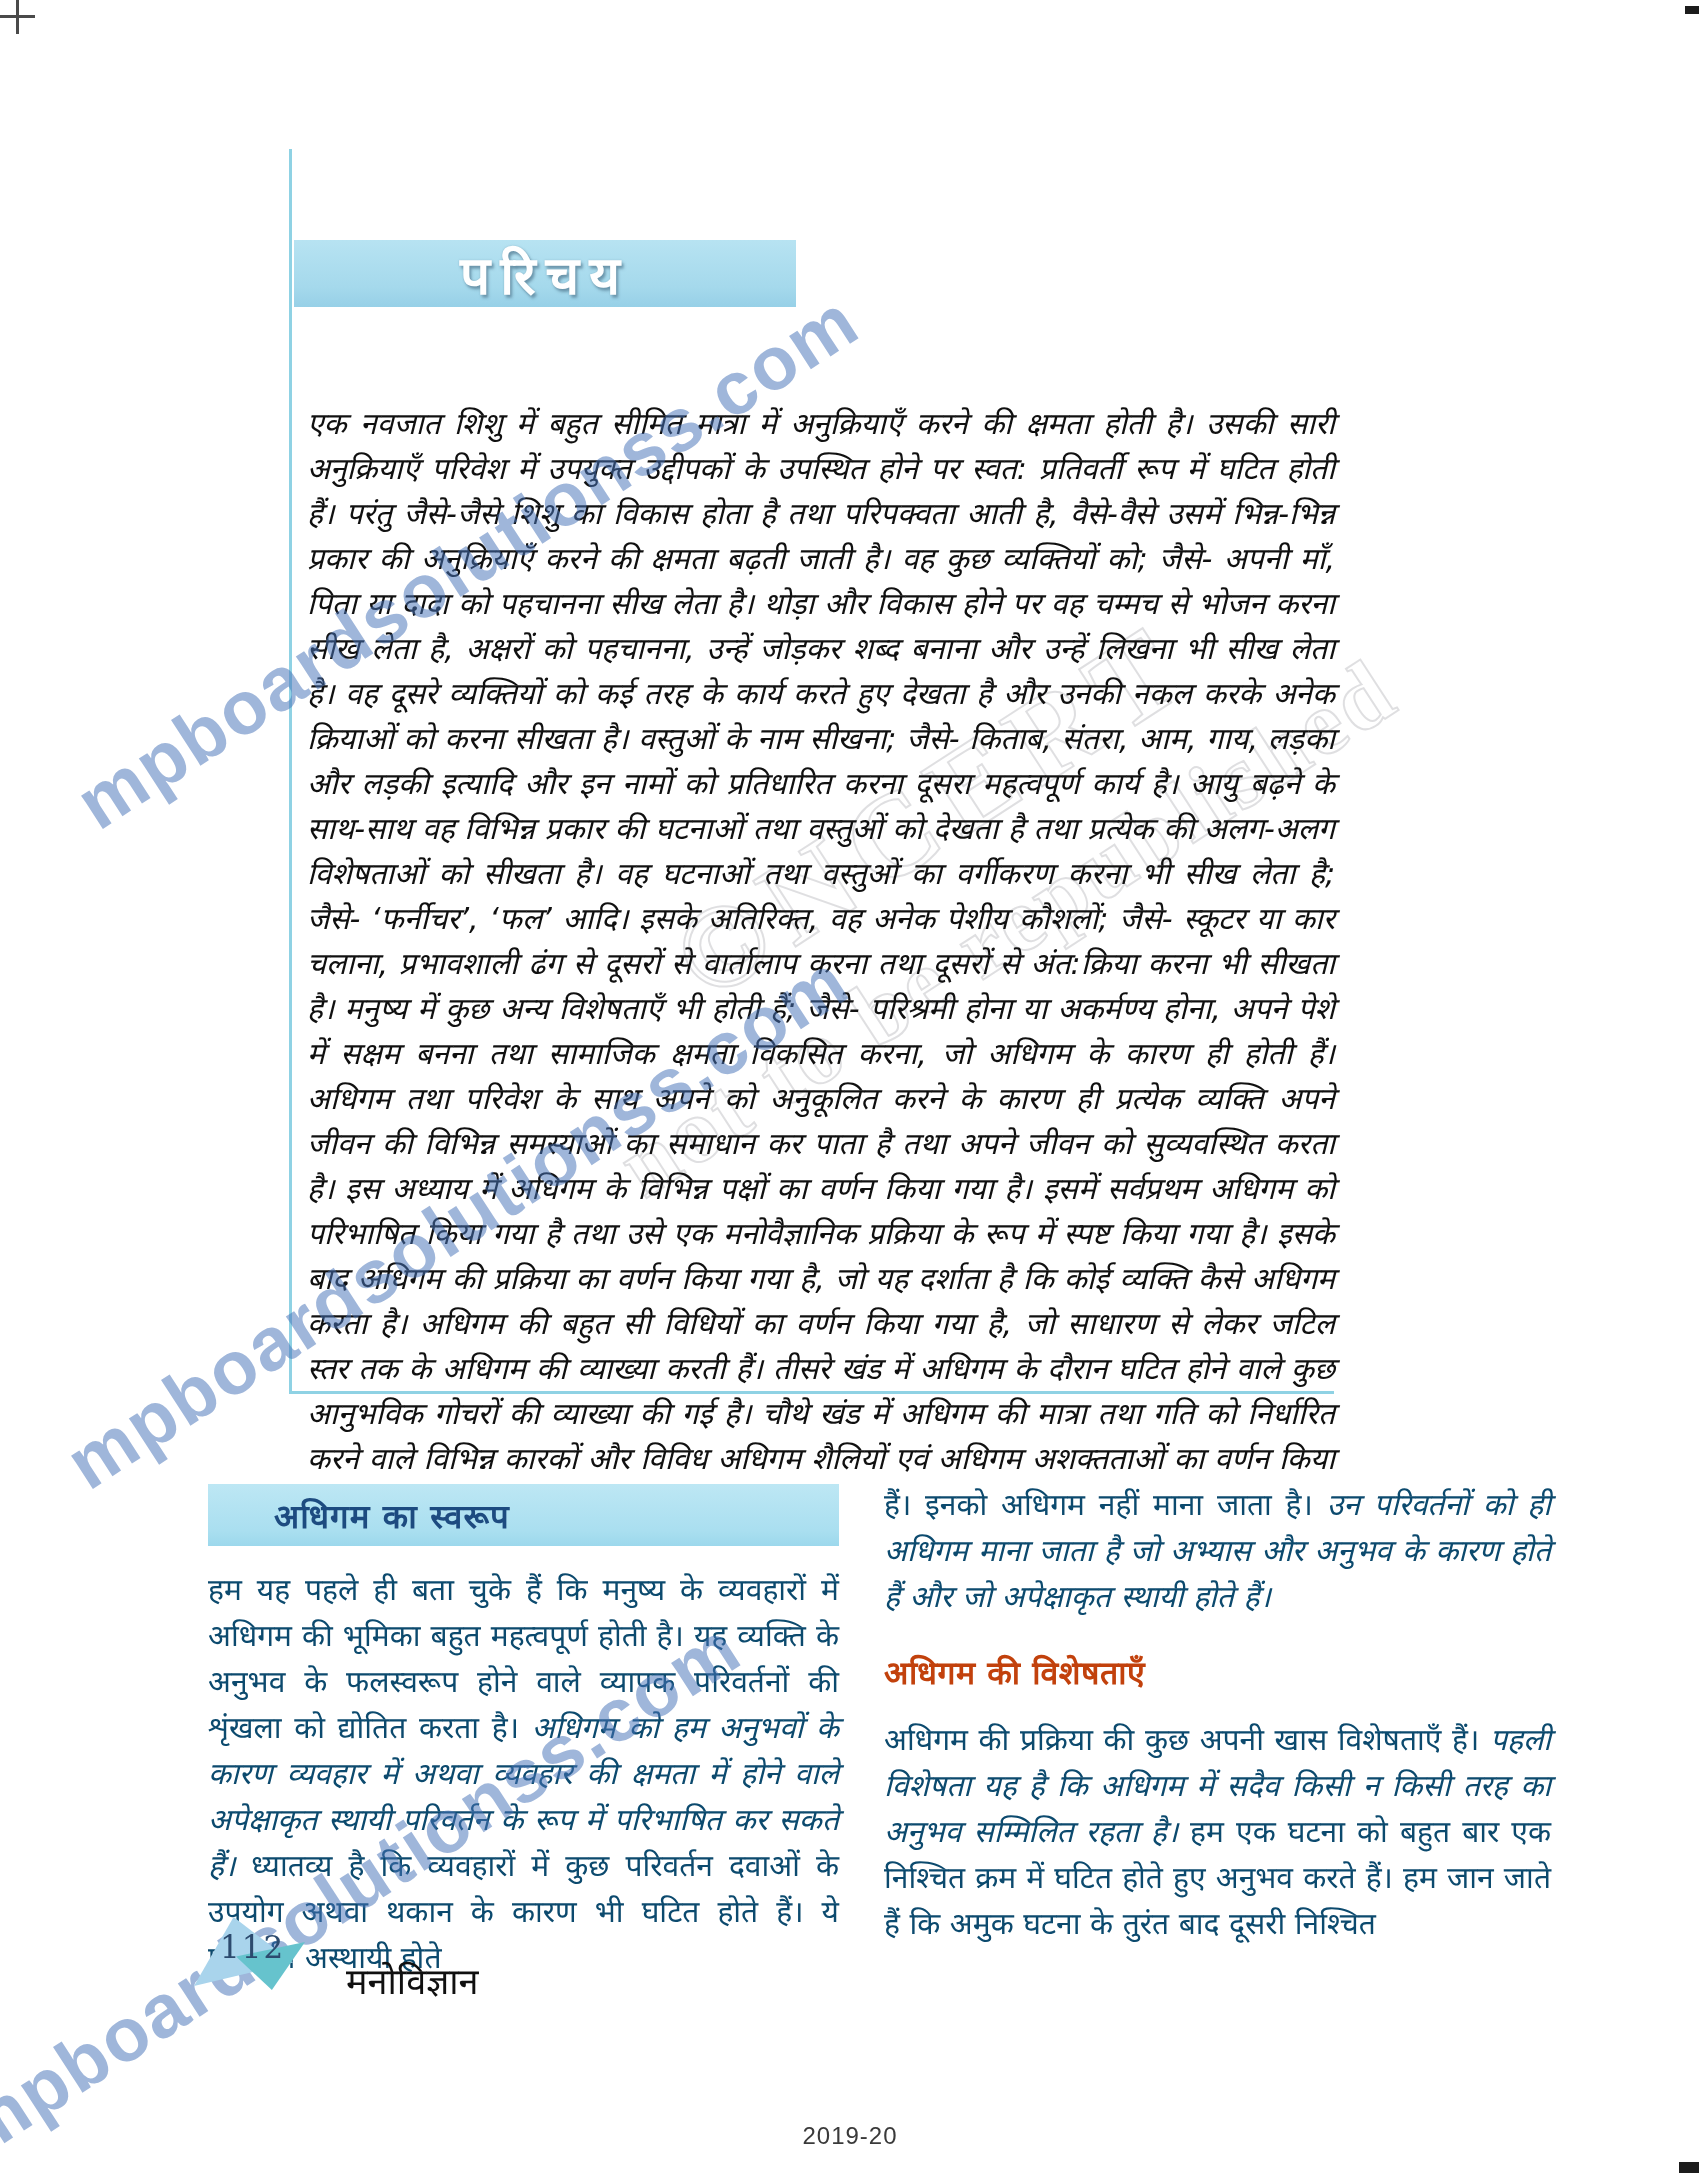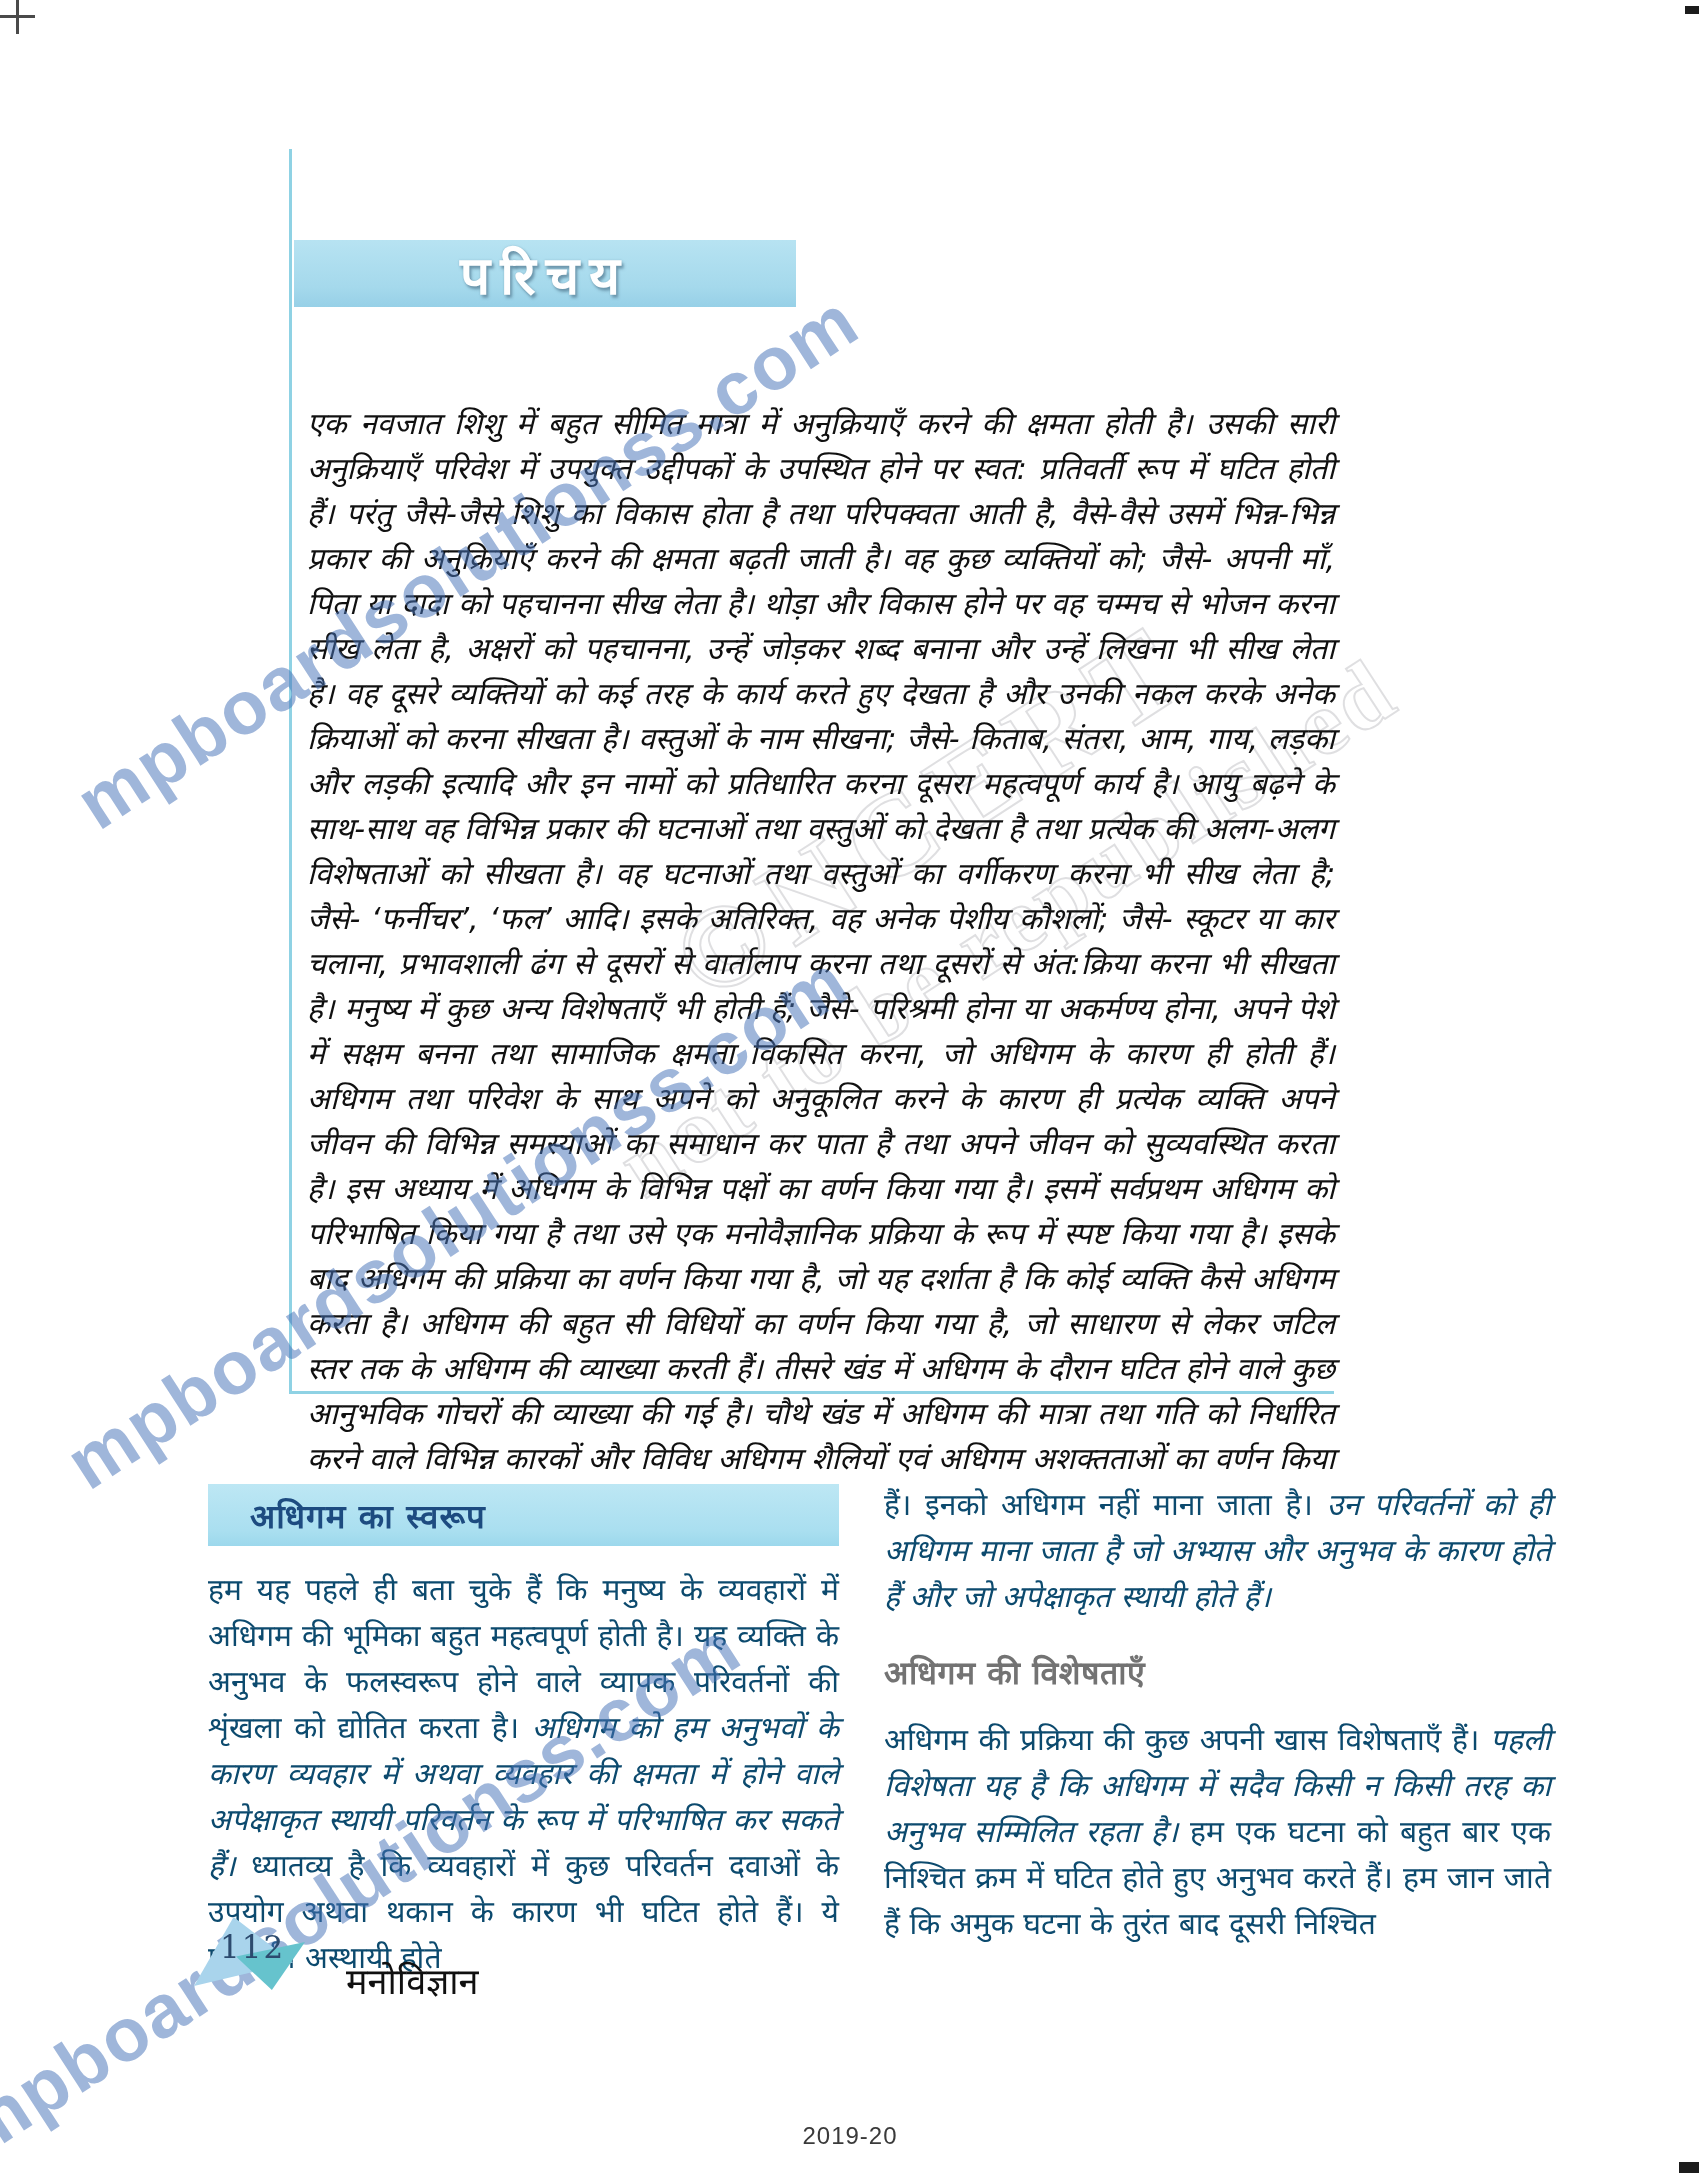--- a/index.html
+++ b/index.html
@@ -38,28 +38,28 @@
   }
 
   
   .col-left  { position:absolute; left:208px;  top:1484px; width:631px; }
   .col-right { position:absolute; left:884px;  top:1482px; width:667px; }
   .sec-heading-box {
     width:100%; height:62px;
     background:linear-gradient(180deg,#bde7f4 0%,#aadff0 75%,#9cd8ec 100%);
     display:flex; align-items:center;
   }
-  .sec-heading { font-size:33px; font-weight:bold; color:#1d4b80; padding-left:42px; letter-spacing:1px; }
+  .sec-heading { font-size:33px; font-weight:bold; color:#1d4b80; padding-left:66px; letter-spacing:1px; }
   .body-par {
     font-size:30px; line-height:46px; text-align:justify; color:#0c4a6e;
   }
   .col-left .body-par { margin-top:21px; }
   .em { font-style:italic; }
   .sub-heading {
-    font-size:32px; font-weight:bold; color:#737373; margin-top:30px; margin-bottom:24px; letter-spacing:0.5px;
+    font-size:32px; font-weight:bold; color:#c2410c; margin-top:30px; margin-bottom:24px; letter-spacing:0.5px;
   }
 
   
   .wm-site {
     position:absolute; white-space:nowrap;
     font-family:"Liberation Sans", sans-serif; font-weight:bold;
     font-size:75px; letter-spacing:2px;
     color:rgba(70,115,185,0.52);
     transform:rotate(-33deg); transform-origin:left top;
     pointer-events:none;

